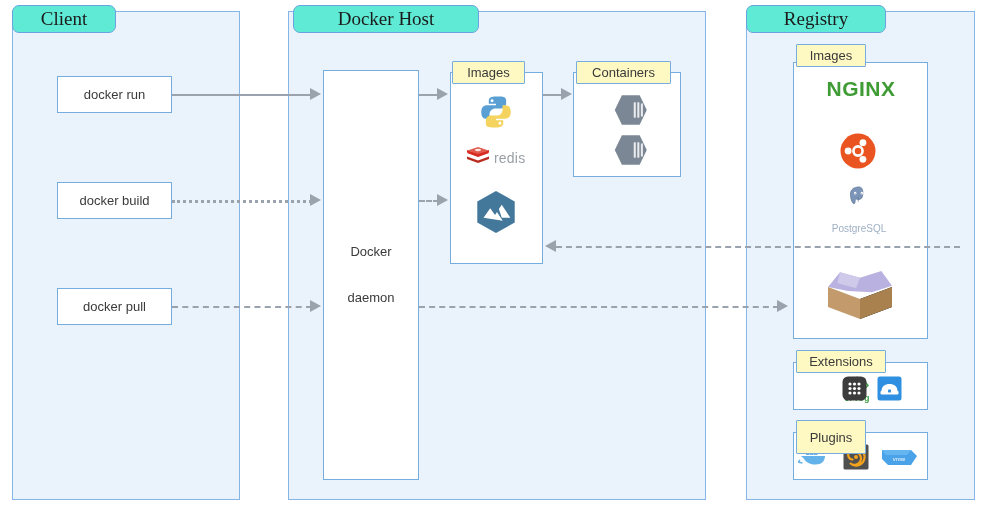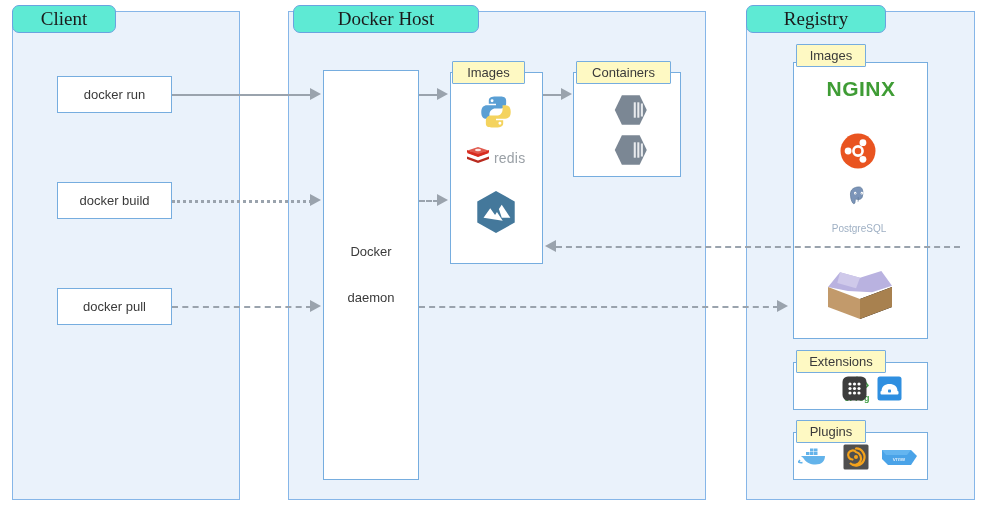--- a/index.html
+++ b/index.html
@@ -198,21 +198,21 @@
 <div class="icon" style="left:876px;top:375px;width:26px;height:26px;">
   <svg width="25" height="25" viewBox="0 0 50 50">
     <rect x="1" y="1" width="48" height="48" rx="5" fill="#2f8fe0"></rect>
     <path d="M9 30c0-9 7-14 16-14s16 5 16 14z" fill="#ffffff"></path>
     <rect x="7" y="30" width="36" height="7" rx="2" fill="#ffffff"></rect>
     <rect x="22" y="27" width="6" height="6" rx="1.5" fill="#2f8fe0"></rect>
   </svg>
 </div>
 
 <div class="sub" style="left:793px;top:432px;width:135px;height:48px;"></div>
-<div class="sub-tab" style="left:796px;top:420px;width:70px;height:23px;">
+<div class="sub-tab" style="left:796px;top:420px;width:70px;height:34px;">
   <span>Plugins</span>
 </div>
 <div class="icon" style="left:797px;top:444px;width:36px;height:26px;">
   <svg width="34" height="24" viewBox="0 0 68 48">
     <g fill="#63b3ea">
       <rect x="16" y="14" width="7" height="6"></rect>
         <rect x="24" y="14" width="7" height="6"></rect>
       <rect x="32" y="14" width="7" height="6"></rect>
         <rect x="24" y="7" width="7" height="6"></rect>
       <rect x="32" y="7" width="7" height="6"></rect>

